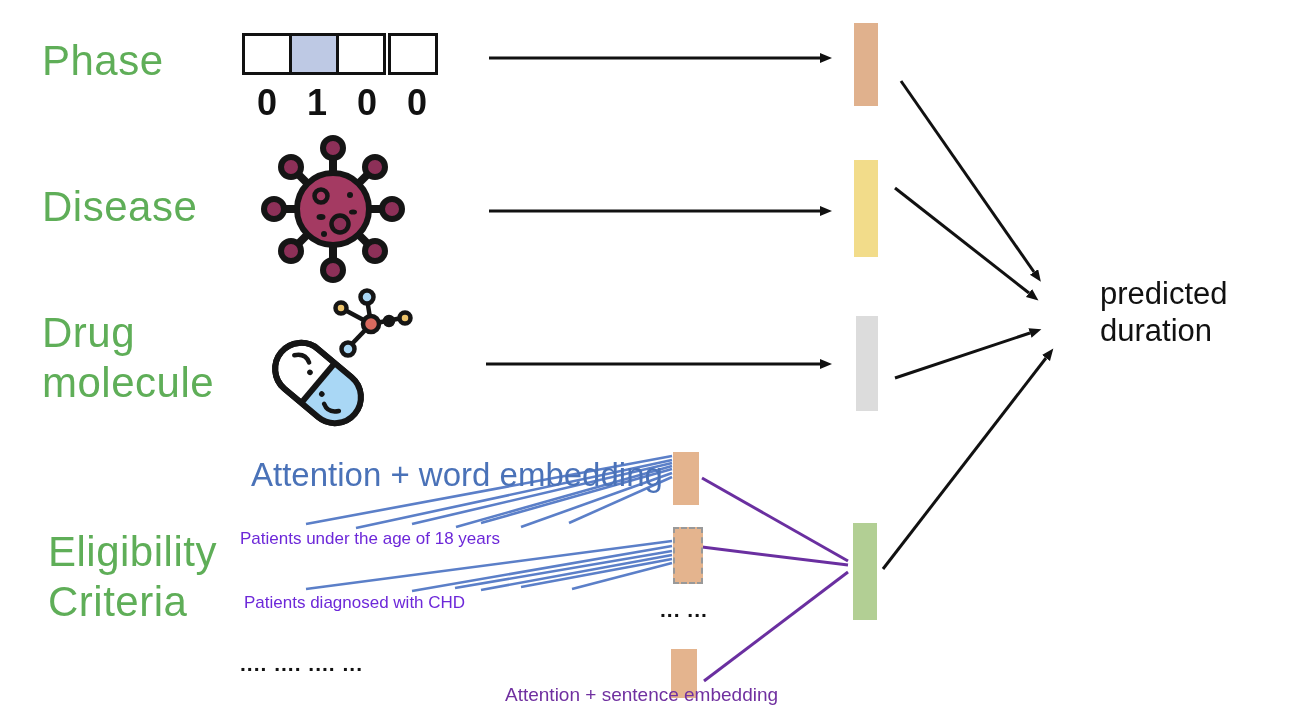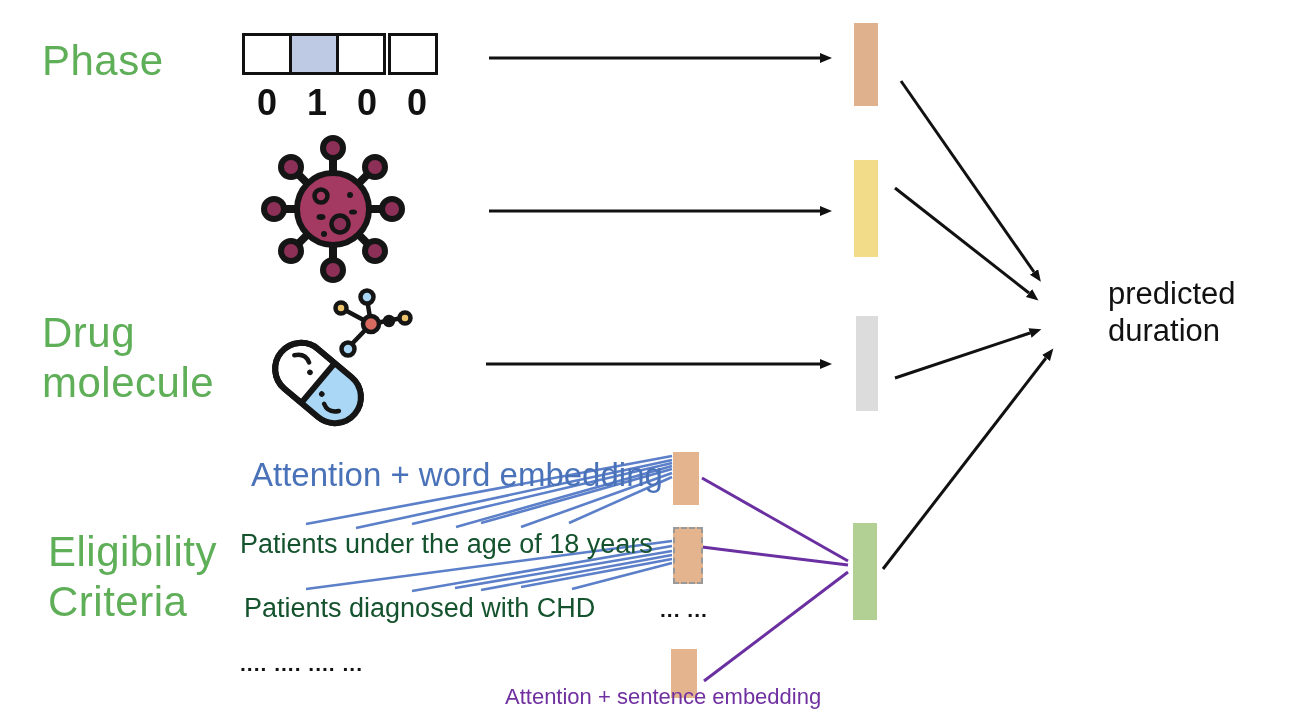--- a/index.html
+++ b/index.html
@@ -32,27 +32,27 @@
   
   .bar{position:absolute;z-index:2;}
   .bar.phase{left:854px;top:23px;width:24px;height:83px;background:var(--phase-bar,#e0b18d);}
   .bar.disease{left:854px;top:160px;width:24px;height:97px;background:var(--disease-bar,#f2dc8a);}
   .bar.drug{left:856px;top:316px;width:22px;height:95px;background:var(--drug-bar,#dcdcdc);}
   .bar.criteria{left:853px;top:523px;width:24px;height:97px;background:var(--criteria-bar,#b2cf94);}
   .bar.word1{left:673px;top:452px;width:26px;height:53px;background:var(--sentence-bar,#e4b48e);}
   .bar.word2{left:673px;top:527px;width:26px;height:53px;background:var(--sentence-bar,#e4b48e);border:2px dashed #999;box-sizing:content-box;}
   .bar.word3{left:671px;top:649px;width:26px;height:49px;background:var(--sentence-bar,#e4b48e);}
 
-  .sentence{font-size:27px;color:#14532d;white-space:nowrap;}
+  .sentence{font-size:17px;color:#6d28d9;white-space:nowrap;}
   .dots{font-size:21px;font-weight:bold;color:#111;letter-spacing:1px;white-space:nowrap;}
 
   .attn-word{color:var(--attention-word-blue,#4a72b8);font-size:33px;white-space:nowrap;}
-  .attn-sent{color:var(--attention-sentence-purple,#7030a0);font-size:22px;white-space:nowrap;}
-
-  .predicted{font-size:31px;line-height:1.18;width:170px;color:#111;margin-left:8px;}
+  .attn-sent{color:var(--attention-sentence-purple,#7030a0);font-size:19px;white-space:nowrap;}
+
+  .predicted{font-size:31px;line-height:1.18;width:170px;color:#111;}
 
   .line-blue{stroke:var(--line-blue,#5b7fc8);stroke-width:2.6;}
   .line-purple{stroke:var(--line-purple,#6a2fa0);stroke-width:3;}
   .line-black{stroke:#111;stroke-width:3;fill:none;}
 </style>
 </head>
 <body>
 
 <div id="canvas">
 
@@ -92,20 +92,21 @@
     </g>
 
     <g>
       <line class="line-purple" x1="702" y1="478" x2="848" y2="561"></line>
       <line class="line-purple" x1="702" y1="547" x2="848" y2="565"></line>
       <line class="line-purple" x1="704" y1="681" x2="848" y2="572"></line>
     </g>
   </svg>
 
   <div class="abs z2 green-label" style="left:42px;top:36px;text-align:right;">Phase</div>
+  <div class="abs z2 green-label" style="left:42px;top:182px;">Disease</div>
   <div class="abs z2 green-label" style="left:42px;top:308px;width:175px;">Drug molecule</div>
   <div class="abs z2 green-label" style="left:48px;top:527px;width:185px;">Eligibility Criteria</div>
 
   <div class="abs z2 onehot" style="left:242px;top:33px;">
     <div class="cell"></div>
     <div class="cell hot"></div>
     <div class="cell"></div>
     <div class="cell gap"></div>
   </div>
   <div class="abs z2 digits" style="left:242px;top:82px;">

